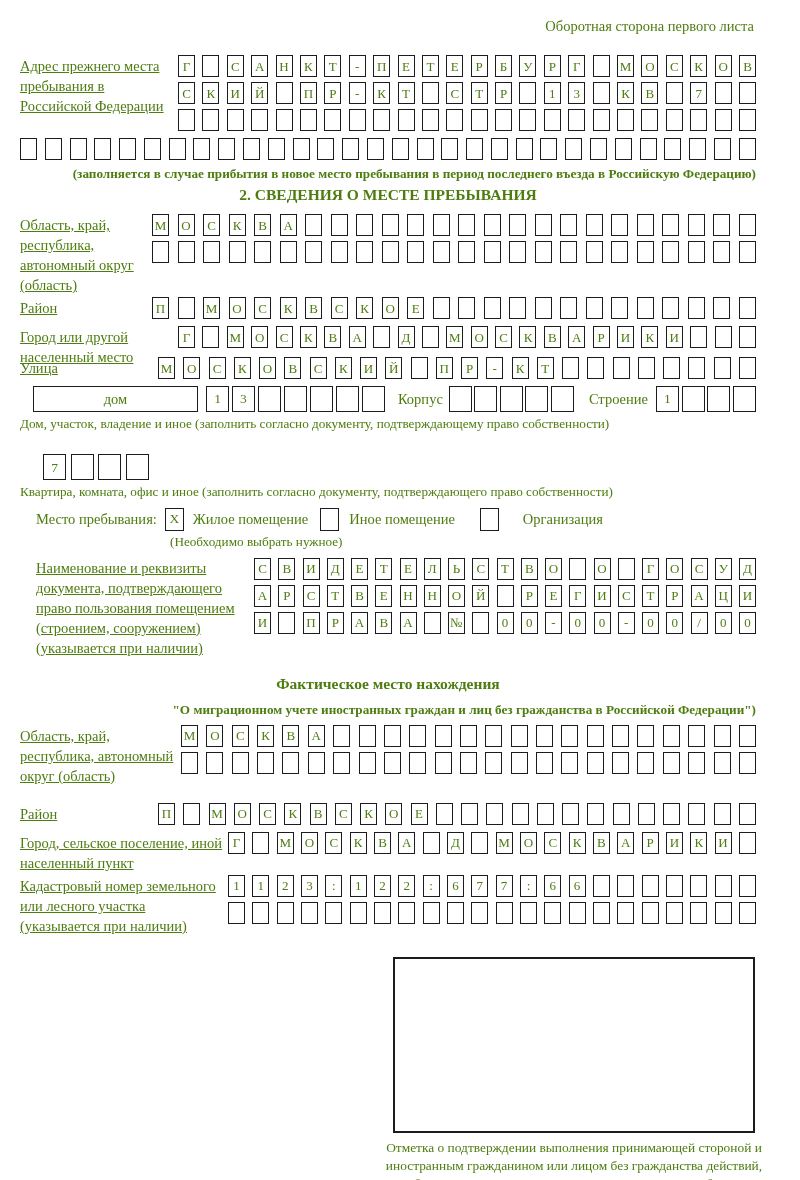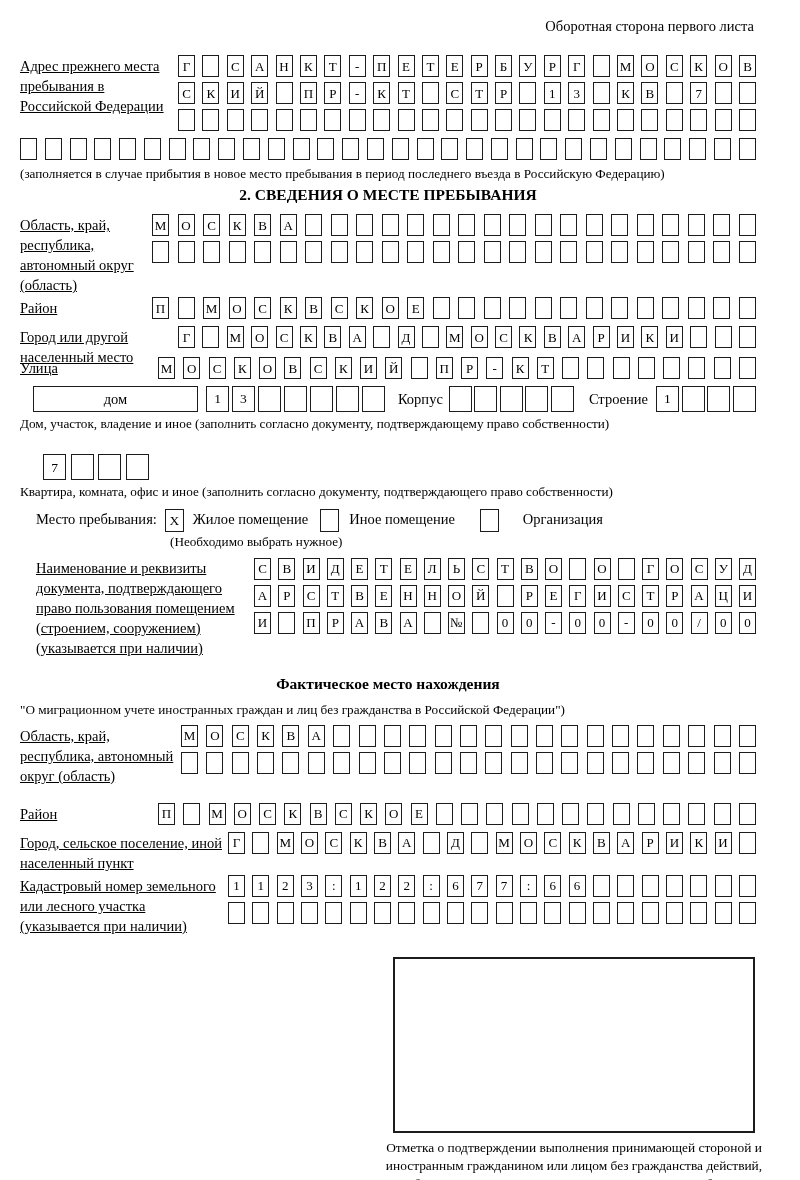--- a/index.html
+++ b/index.html
@@ -1,44 +1,44 @@
 <!DOCTYPE html>
 <html><head>
 <meta charset="utf-8">
 <style>
   html,body{margin:0;padding:0;background:#ffffff;}
   .page{
     width:800px;height:1180px;box-sizing:border-box;
     padding:6px 44px 0 20px;
     font-family:"Liberation Serif","DejaVu Serif",serif;
-    color:#000000;overflow:hidden;position:relative;background:#fff;
+    color:#4d7c0f;overflow:hidden;position:relative;background:#fff;
   }
   .header-note{text-align:right;font-size:14.5px;margin:12px 2px 20px 0;}
   
   .cbox{
     display:inline-flex;align-items:center;justify-content:center;
     box-sizing:border-box;width:17px;height:22px;
     border:1.7px solid #1c1c1c;font-size:13px;line-height:1;
     background:#fff;flex:0 0 auto;
   }
   .bigbox{width:23px;height:26px;font-size:13.5px;}
   .boxrow{display:flex;justify-content:space-between;margin-bottom:5px;}
   .fr{display:flex;align-items:flex-start;margin-bottom:2px;}
   .flabel{flex:0 0 auto;font-size:14.5px;line-height:1.38;padding-top:1px;text-decoration:underline;}
   .frows{flex:1 1 auto;min-width:0;}
   .note{font-size:13.2px;line-height:1.3;}
-  .note.center{text-align:left;}
+  .note.center{text-align:right;font-weight:bold;}
   .sec-title{text-align:center;font-weight:bold;font-size:15.5px;margin:4px 0 10px 0;}
   .widefield{
     box-sizing:border-box;border:1.7px solid #1c1c1c;height:26px;
     display:flex;align-items:center;justify-content:center;
     font-size:14.5px;background:#fff;flex:0 0 auto;
   }
   .inline-lbl{font-size:14.5px;line-height:26px;flex:0 0 auto;}
-  .hrow{display:flex;align-items:flex-end;margin:2px 0 3px 0;}
+  .hrow{display:flex;align-items:center;margin:2px 0 3px 0;}
   .ckbox{
     box-sizing:border-box;width:19px;height:23px;border:1.7px solid #1c1c1c;
     display:inline-flex;align-items:center;justify-content:center;
     font-size:13.5px;flex:0 0 auto;background:#fff;
   }
   .stamp-wrap{margin-left:373px;margin-top:6px;}
   .stamp-box{box-sizing:border-box;width:362px;height:176px;border:2px solid #1c1c1c;background:#fff;}
   .stamp-note{width:446px;margin:6px 0 0 -42px;text-align:center;font-size:13.4px;line-height:1.35;}
   .doc-rows{padding-top:1px;}
   .gap{flex:0 0 auto;}

